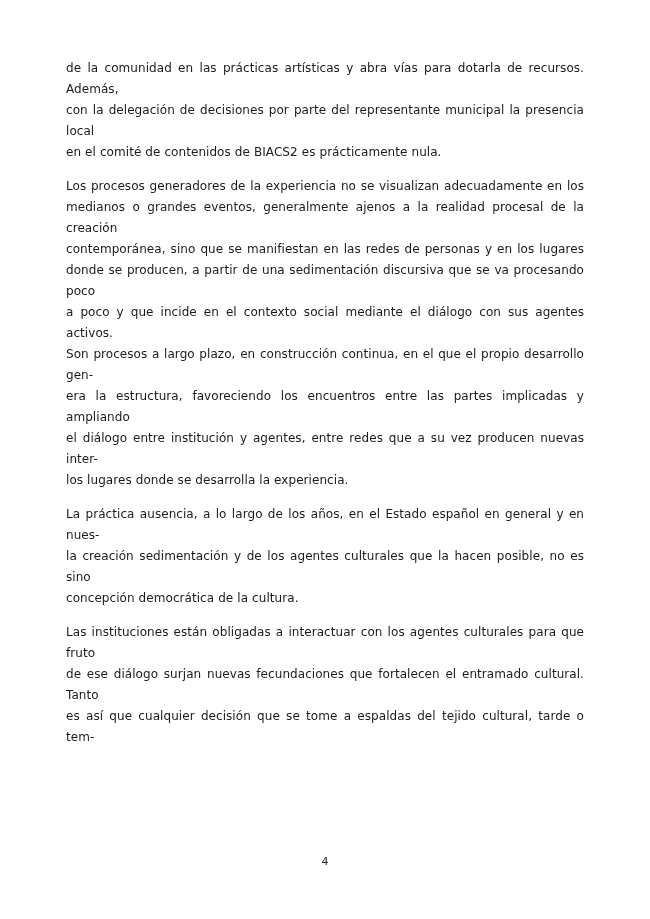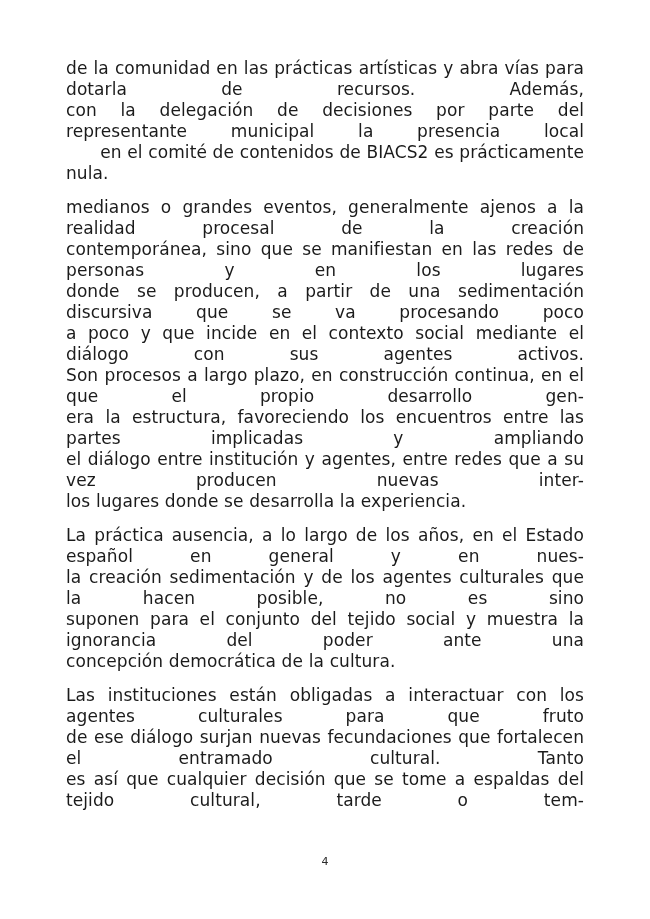--- a/index.html
+++ b/index.html
@@ -23,21 +23,21 @@
     background: #ffffff;
   }
   .text-column {
     position: absolute;
     left: 66px;
     top: 58px;
     width: 518px;
   }
   .para {
     margin: 0 0 13px 0;
-    font-size: 17px;
+    font-size: 12px;
     line-height: 21px;
     text-align: justify;
     text-justify: inter-word;
     letter-spacing: 0.005em;
     color: #1b1b1b;
     word-spacing: 0.01em;
     -webkit-hyphens: none;
     hyphens: none;
   }
   .para:last-child {
@@ -73,34 +73,34 @@
 
   <div class="text-column">
 
     <p class="para">
       <span class="ln">de la comunidad en las prácticas artísticas y abra vías para dotarla de recursos. Además,</span>
       <span class="ln">con la delegación de decisiones por parte del representante municipal la presencia local</span>
       <span class="ln last">en el comité de contenidos de BIACS2 es prácticamente nula.</span>
     </p>
 
     <p class="para">
+      <span class="ln">Los procesos generadores de la experiencia no se visualizan adecuadamente en los</span>
       <span class="ln">medianos o grandes eventos, generalmente ajenos a la realidad procesal de la creación</span>
       <span class="ln">contemporánea, sino que se manifiestan en las redes de personas y en los lugares</span>
       <span class="ln">donde se producen, a partir de una sedimentación discursiva que se va procesando poco</span>
       <span class="ln">a poco y que incide en el contexto social mediante el diálogo con sus agentes activos.</span>
       <span class="ln">Son procesos a largo plazo, en construcción continua, en el que el propio desarrollo gen-</span>
       <span class="ln">era la estructura, favoreciendo los encuentros entre las partes implicadas y ampliando</span>
       <span class="ln">el diálogo entre institución y agentes, entre redes que a su vez producen nuevas inter-</span>
       <span class="ln last">los lugares donde se desarrolla la experiencia.</span>
     </p>
 
     <p class="para">
       <span class="ln">La práctica ausencia, a lo largo de los años, en el Estado español en general y en nues-</span>
       <span class="ln">la creación sedimentación y de los agentes culturales que la hacen posible, no es sino</span>
-      <span class="ln">suponen para el conjunto del tejido social y muestra la ignorancia del poder ante una</span>
       <span class="ln last">concepción democrática de la cultura.</span>
     </p>
 
     <p class="para">
       <span class="ln">Las instituciones están obligadas a interactuar con los agentes culturales para que fruto</span>
       <span class="ln">de ese diálogo surjan nuevas fecundaciones que fortalecen el entramado cultural. Tanto</span>
       <span class="ln">es así que cualquier decisión que se tome a espaldas del tejido cultural, tarde o tem-</span>
 
     </p>
 

